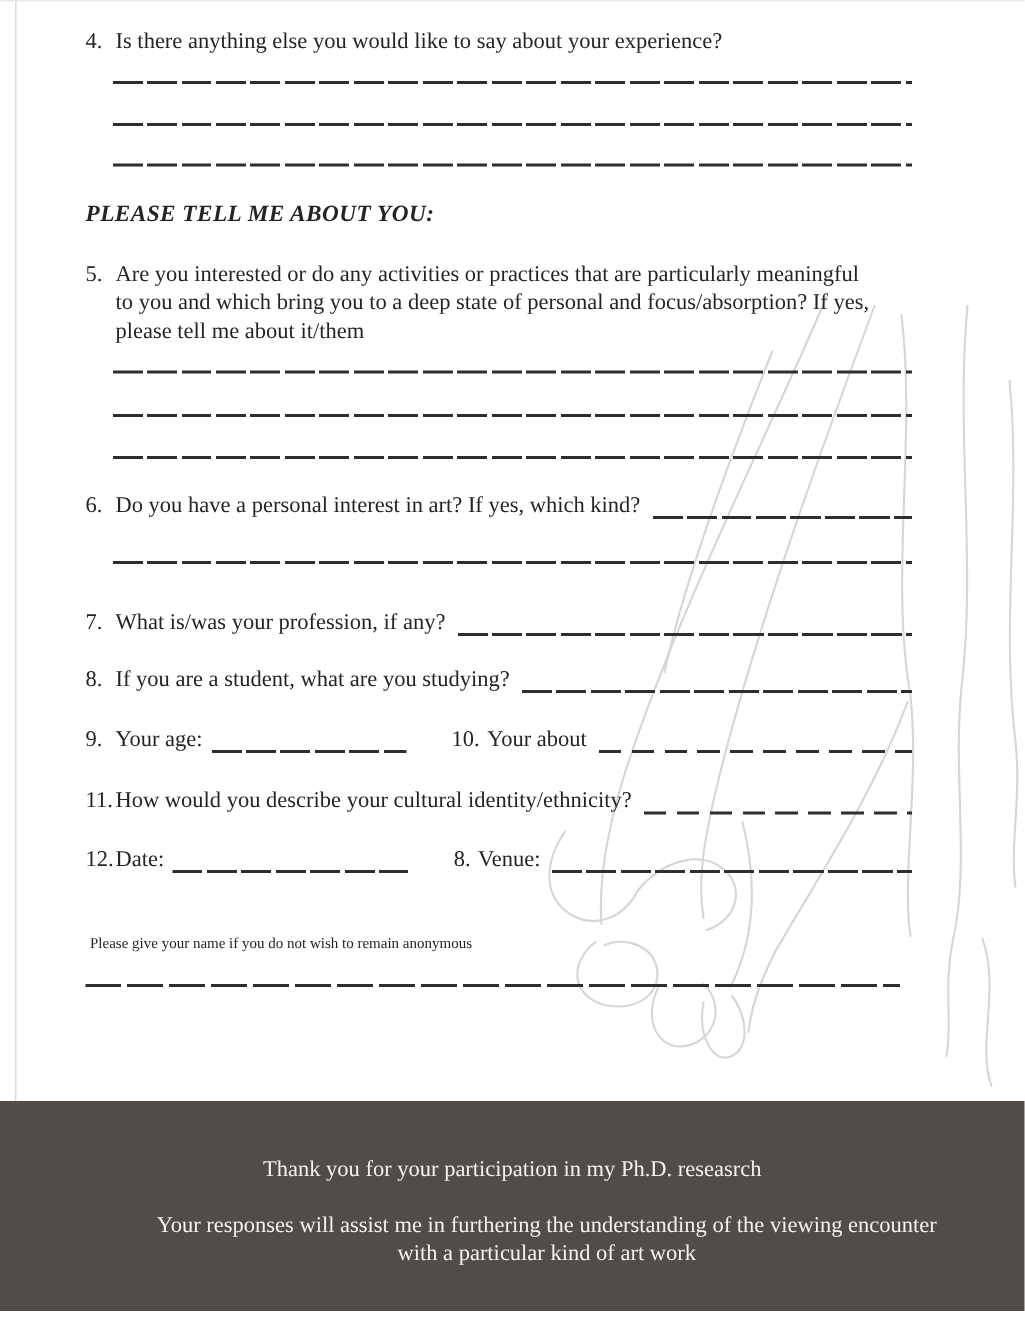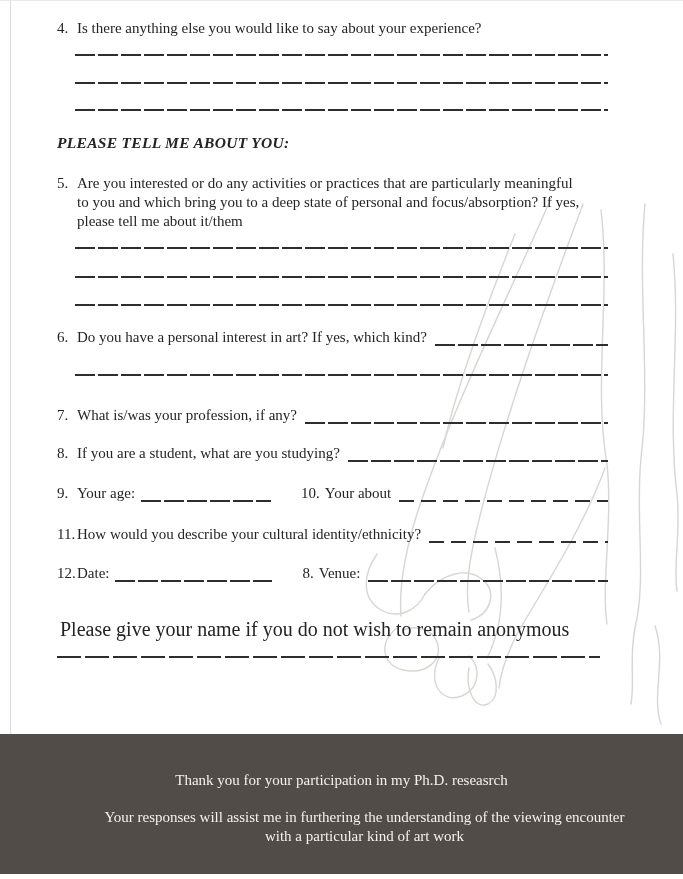--- a/index.html
+++ b/index.html
@@ -37,21 +37,21 @@
   }
   .name-line {
     left:57px; width:543px;
     background-image:repeating-linear-gradient(90deg,#2e2e2e 0 24px,transparent 24px 28px);
   }
 
   .heading {
     position:absolute; left:57px; top:133px;
     font-weight:bold; font-size:15.5px; letter-spacing:0.3px;font-style:italic;
   }
-  .name-prompt { position:absolute; left:60px; top:619px; font-size:20px; line-height:19px;text-align:center; }
+  .name-prompt { position:absolute; left:60px; top:619px; font-size:10px; line-height:19px;text-align:center; }
 
   .footer {
     position:absolute; left:0; top:733px; width:683px; height:140px;
     background:#524c48; color:#f4f1ee; text-align:center; font-size:15px;
   }
   .footer p { margin:0; line-height:19px; }
   .footer .thanks { padding-top:37px; }
   .footer .note { margin-top:18px; white-space:pre-line;margin-left:46px; }
 </style>
 </head>

